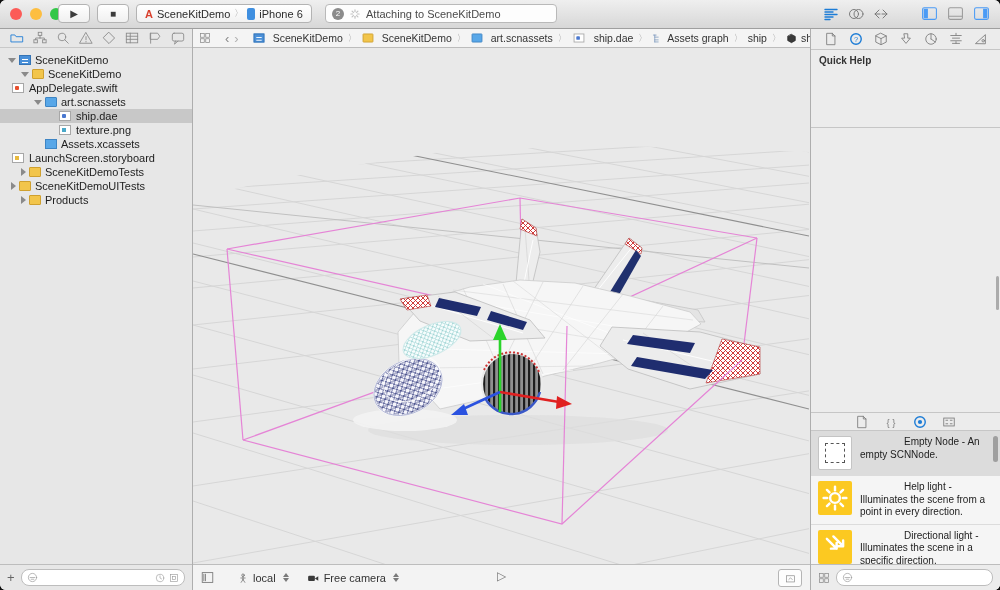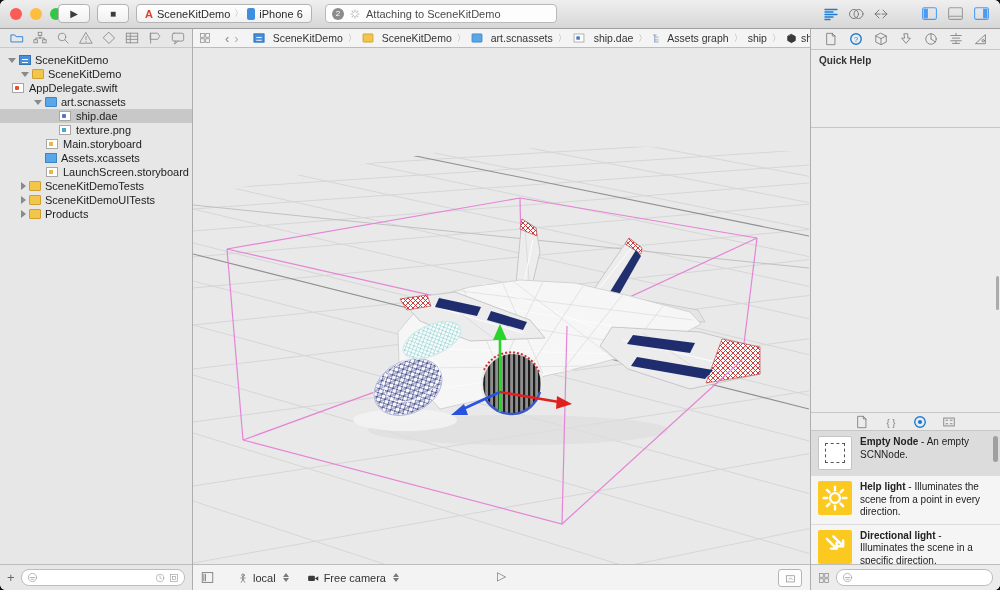--- a/index.html
+++ b/index.html
@@ -73,21 +73,21 @@
   .mini-scroll{position:absolute;right:1px;top:148px;width:3px;height:34px;border-radius:2px;background:#ababab;}
   .lib-tabs{height:17px;flex:0 0 17px;border-top:1px solid #c6c6c6;border-bottom:1px solid #c6c6c6;display:flex;align-items:center;justify-content:center;gap:15px;background:#ececec;}
   .lib-list{flex:0 0 133px;background:#f5f5f5;overflow:hidden;position:relative;}
   .lib-row{display:flex;gap:8px;padding:5px 10px 5px 7px;border-bottom:1px solid #dcdcdc;align-items:flex-start;box-sizing:border-box;}
   .lib-row.sel{background:#dcdcdc;}
   .lib-ic{width:34px;height:34px;flex:0 0 34px;border-radius:2px;position:relative;}
   .lib-ic.dashed{background:#fff;border:1px solid #c4c4c4;box-sizing:border-box;}
   .lib-ic.dashed::after{content:"";position:absolute;inset:6px;border:1px dashed #555;}
   .lib-ic.yellow{background:#fcc921;display:flex;align-items:center;justify-content:center;}
   .lib-txt{font-size:10px;color:#222;line-height:1.25;}
-  .lib-txt b{font-weight:bold;}
+  .lib-txt b{font-weight:normal;margin-left:44px;}
   .lib-scroll{position:absolute;right:2px;top:5px;width:5px;height:26px;border-radius:3px;background:#9f9f9f;}
   .lib-bottom{height:25px;flex:0 0 25px;border-top:1px solid #bdbdbd;display:flex;align-items:center;gap:6px;padding:0 7px;background:#ececec;}
   .icn{display:inline-flex;line-height:0;}
 </style>
 </head>
 <body>
 
 <div class="window">
 
   <div class="toolbar">
@@ -245,39 +245,34 @@
             <span class="fi dae page"></span>
             <span>ship.dae</span>
           </div>
           <div class="trow " style="padding-left:47px">
             <span class="tri none"></span>
             <span class="fi png page"></span>
             <span>texture.png</span>
           </div>
           <div class="trow " style="padding-left:34px">
             <span class="tri none"></span>
-            <span class="fi storyboard page"></span>
-            <span>Main.storyboard</span>
-          </div>
-          <div class="trow " style="padding-left:34px">
-            <span class="tri none"></span>
             <span class="fi xcassets "></span>
             <span>Assets.xcassets</span>
           </div>
-          <div class="trow " style="padding-left:34px">
+          <div class="trow " style="">
             <span class="tri none"></span>
             <span class="fi storyboard page"></span>
             <span>LaunchScreen.storyboard</span>
           </div>
           <div class="trow " style="padding-left:21px">
             <span class="tri right"></span>
             <span class="fi folder "></span>
             <span>SceneKitDemoTests</span>
           </div>
-          <div class="trow " style="padding-left:21px">
+          <div class="trow " style="padding-left:11px">
             <span class="tri right"></span>
             <span class="fi folder "></span>
             <span>SceneKitDemoUITests</span>
           </div>
           <div class="trow " style="padding-left:21px">
             <span class="tri right"></span>
             <span class="fi folder "></span>
             <span>Products</span>
           </div>
         </div>

